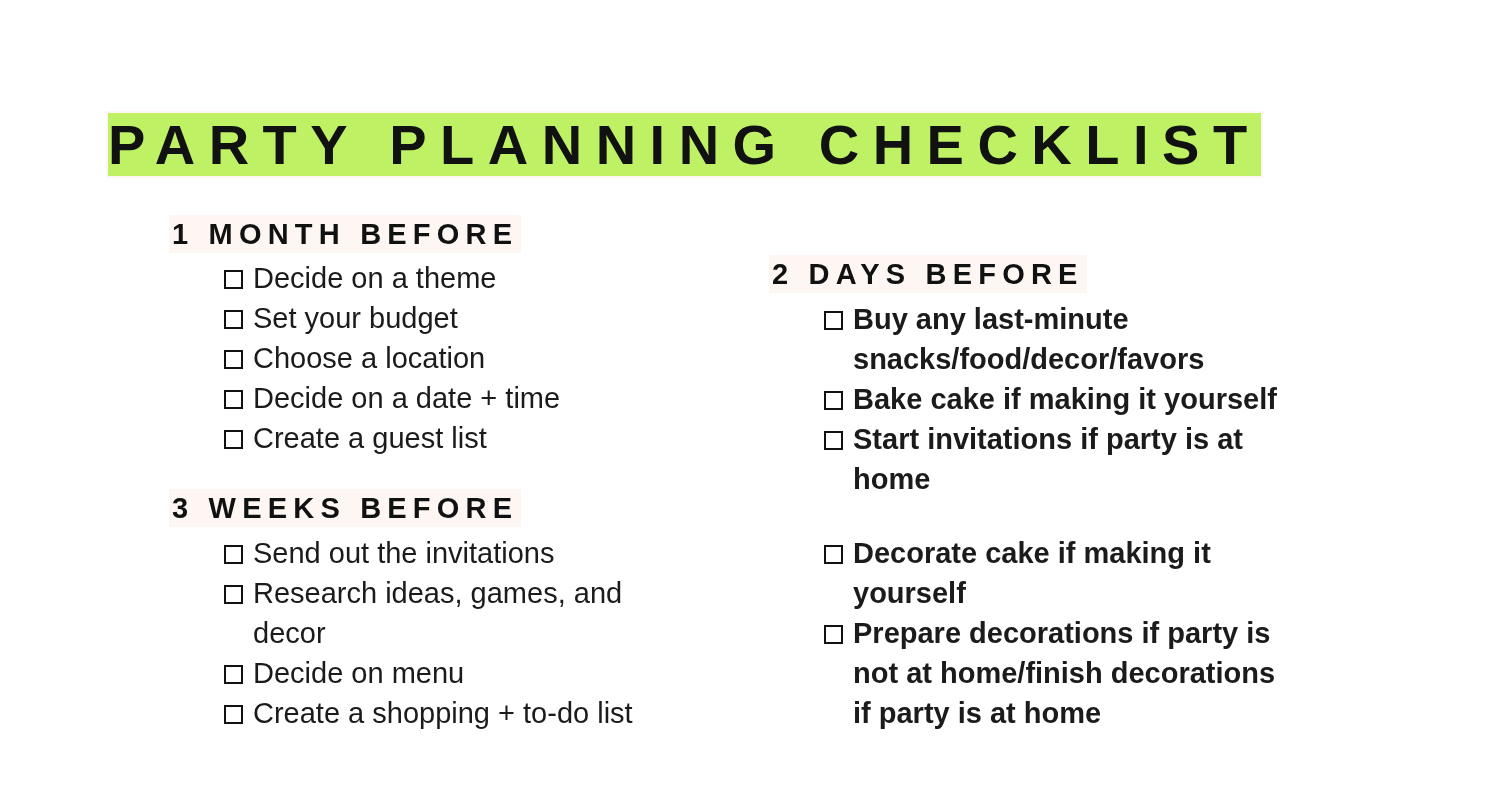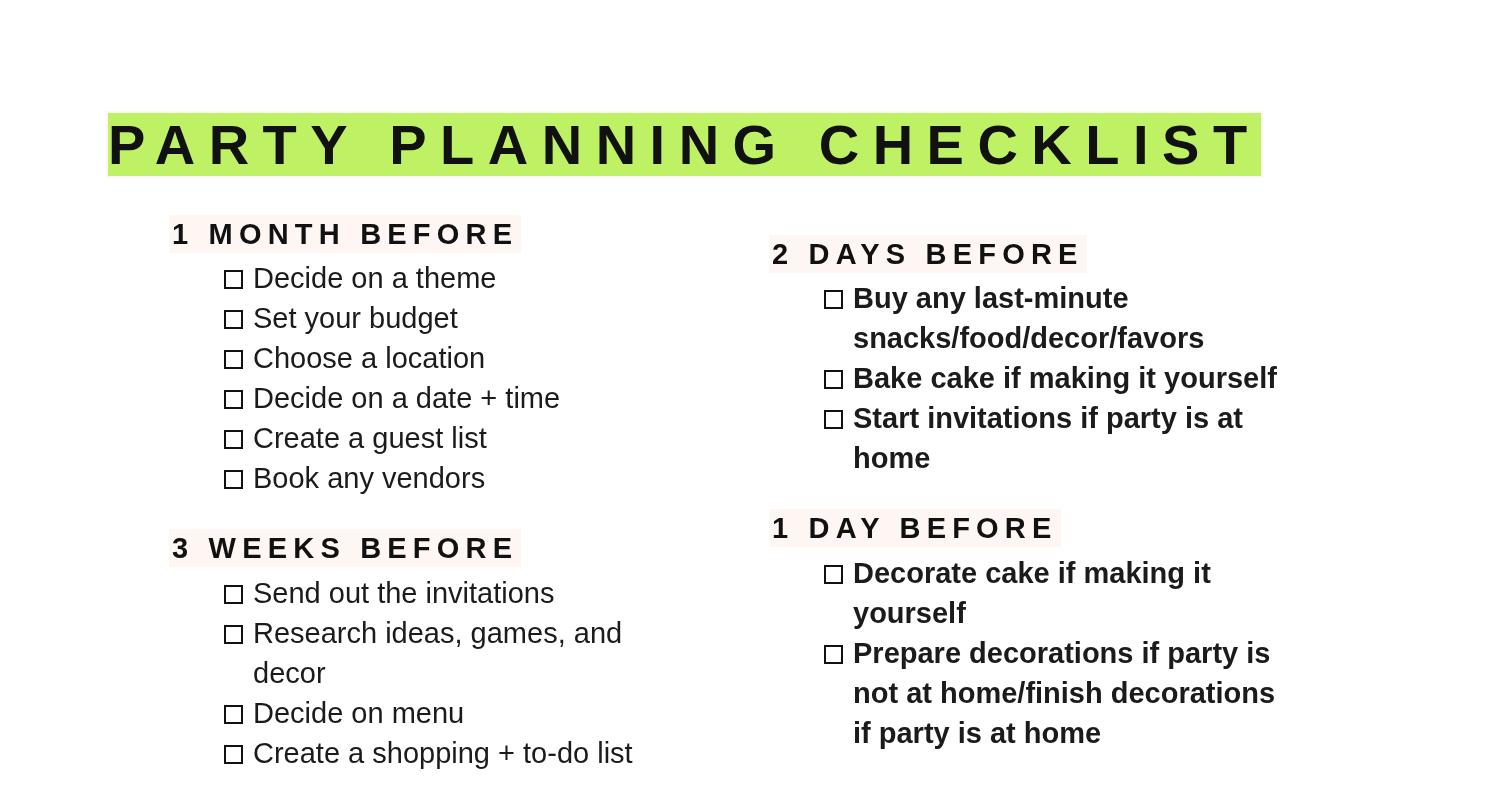--- a/index.html
+++ b/index.html
@@ -42,21 +42,21 @@
     box-shadow: 0 0 0 2px #fdf6f2;
   }
 
   
   .columns {
     position: absolute;
     left: 0;
     top: 218px;
     width: 1500px;
     display: flex;
-    align-items: center;
+    align-items: flex-end;
   }
   .col {
     box-sizing: border-box;
   }
   .col-left {
     width: 660px;
     padding-left: 172px;
   }
   .col-right {
     width: 740px;
@@ -158,24 +158,20 @@
             <span class="check-label">Choose a location</span>
           </li>
           <li class="check-item">
             <span class="checkbox-icon"></span>
             <span class="check-label">Decide on a date + time</span>
           </li>
           <li class="check-item">
             <span class="checkbox-icon"></span>
             <span class="check-label">Create a guest list</span>
           </li>
-          <li class="check-item">
-            <span class="checkbox-icon"></span>
-            <span class="check-label">Book any vendors</span>
-          </li>
         </ul>
       </div>
 
       <div class="section">
         <div class="section-heading"><span class="hl">3 WEEKS BEFORE</span></div>
         <ul class="checklist">
           <li class="check-item">
             <span class="checkbox-icon"></span>
             <span class="check-label">Send out the invitations</span>
           </li>
@@ -210,21 +206,20 @@
             <span class="check-label">Bake cake if making it yourself</span>
           </li>
           <li class="check-item">
             <span class="checkbox-icon"></span>
             <span class="check-label">Start invitations if party is at home</span>
           </li>
         </ul>
       </div>
 
       <div class="section">
-        <div class="section-heading"><span class="hl">1 DAY BEFORE</span></div>
         <ul class="checklist">
           <li class="check-item">
             <span class="checkbox-icon"></span>
             <span class="check-label">Decorate cake if making it yourself</span>
           </li>
           <li class="check-item">
             <span class="checkbox-icon"></span>
             <span class="check-label">Prepare decorations if party is not at home/finish decorations if party is at home</span>
           </li>
         </ul>

